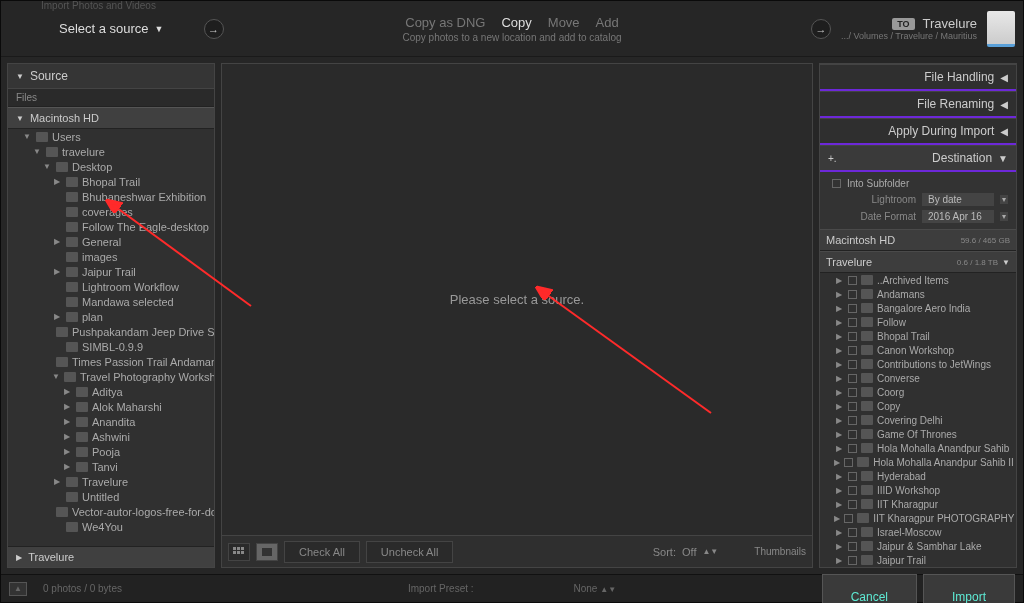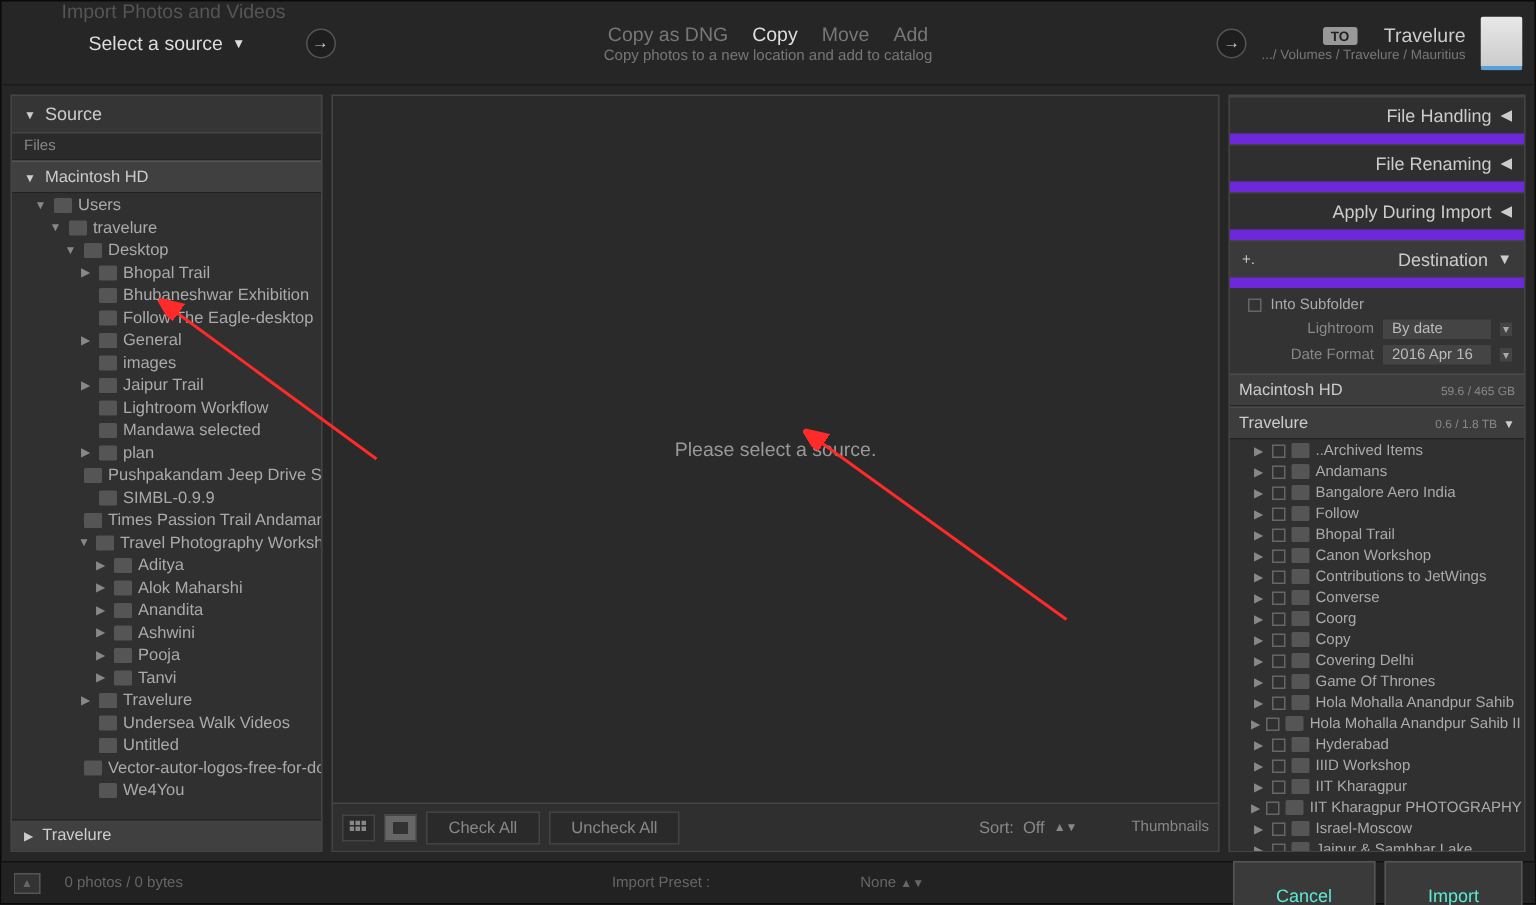--- a/index.html
+++ b/index.html
@@ -203,21 +203,21 @@
   width: 198px; 
   margin: 6px; 
   border: 1px solid #444;
   background: #2f2f2f;
   display: flex; 
   flex-direction: column;
 }
 .rpanel { 
   padding: 5px 8px; 
   text-align: right; 
-  border-bottom: 7px solid #6d28d9;
+  border-bottom: 2px solid #6d28d9;
   border-top: 1px solid #444;
   color: #ccc;
   font-size: 12px;
   display: flex;
   align-items: center;
   justify-content: flex-end;
   gap: 6px;
 }
 .rpanel.open { background: #3a3a3a; }
 .dest-settings { background: #333; padding: 4px 8px; font-size: 10px; }
@@ -301,21 +301,21 @@
   font-size: 12px;
   margin-top: 16px;
 }
 
 .ann-arrow { position: absolute; stroke: #ff2a2a; stroke-width: 2; fill: #ff2a2a; pointer-events: none; }
 </style>
 </head>
 <body>
 
 <div class="modal">
-  <div style="position:absolute;top:-1px;left:40px;font-size:13px;color:#555">Import Photos and Videos</div>
+  <div style="position:absolute;top:-1px;left:40px;font-size:10px;color:#555">Import Photos and Videos</div>
 
   <div class="topbar">
     <div class="source-sel">
       <span>Select a source</span>
       <span style="font-size:9px">▼</span>
     </div>
     <span class="round-arrow">→</span>
 
     <div class="center-actions">
       <div class="act-row" id="act-row">
@@ -323,21 +323,21 @@
           <span class="act active">Copy</span>
           <span class="act">Move</span>
           <span class="act">Add</span>
         </div>
       <div class="subtitle">Copy photos to a new location and add to catalog</div>
     </div>
 
     <div class="dest-area">
       <span class="round-arrow" style="margin-left:0">→</span>
       <div class="dest-text">
-        <div style="display:flex;align-items:center;gap:18px;justify-content:flex-end">
+        <div style="display:flex;align-items:center;gap:8px;justify-content:flex-end">
           <span class="to-badge">TO</span>
           <span class="dest-name">Travelure</span>
         </div>
         <div class="dest-path">.../ Volumes / Travelure / Mauritius</div>
       </div>
       <div class="drive-icn"></div>
     </div>
   </div>
 
   <div class="maincols">
@@ -374,20 +374,25 @@
             <span>Bhopal Trail</span>
           </div>
           <div class="tree-item" style="padding-left: 44px; text-align: center;">
             <span class="disc"></span>
             <span class="fold-icn"></span>
             <span>Bhubaneshwar Exhibition</span>
           </div>
           <div class="tree-item" style="padding-left: 44px;">
             <span class="disc"></span>
             <span class="fold-icn"></span>
+            <span>coverages</span>
+          </div>
+          <div class="tree-item" style="padding-left: 44px;">
+            <span class="disc"></span>
+            <span class="fold-icn"></span>
             <span>Follow The Eagle-desktop</span>
           </div>
           <div class="tree-item" style="padding-left: 44px;">
             <span class="disc">▶</span>
             <span class="fold-icn"></span>
             <span>General</span>
           </div>
           <div class="tree-item" style="padding-left: 44px;">
             <span class="disc"></span>
             <span class="fold-icn"></span>
@@ -460,25 +465,20 @@
           </div>
           <div class="tree-item" style="padding-left: 54px;">
             <span class="disc">▶</span>
             <span class="fold-icn"></span>
             <span>Tanvi</span>
           </div>
           <div class="tree-item" style="padding-left: 44px;">
             <span class="disc">▶</span>
             <span class="fold-icn"></span>
             <span>Travelure</span>
-          </div>
-          <div class="tree-item" style="padding-left: 44px;">
-            <span class="disc"></span>
-            <span class="fold-icn"></span>
-            <span>Undersea Walk Videos</span>
           </div>
           <div class="tree-item" style="padding-left: 44px;">
             <span class="disc"></span>
             <span class="fold-icn"></span>
             <span>Untitled</span>
           </div>
           <div class="tree-item" style="padding-left: 44px;">
             <span class="disc"></span>
             <span class="fold-icn"></span>
             <span>Vector-autor-logos-free-for-dow...</span>

